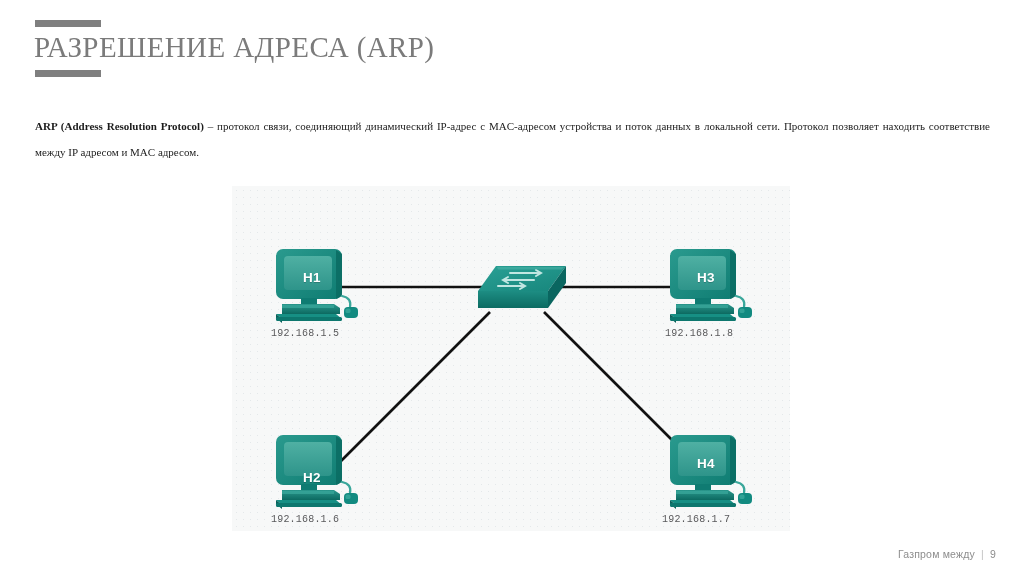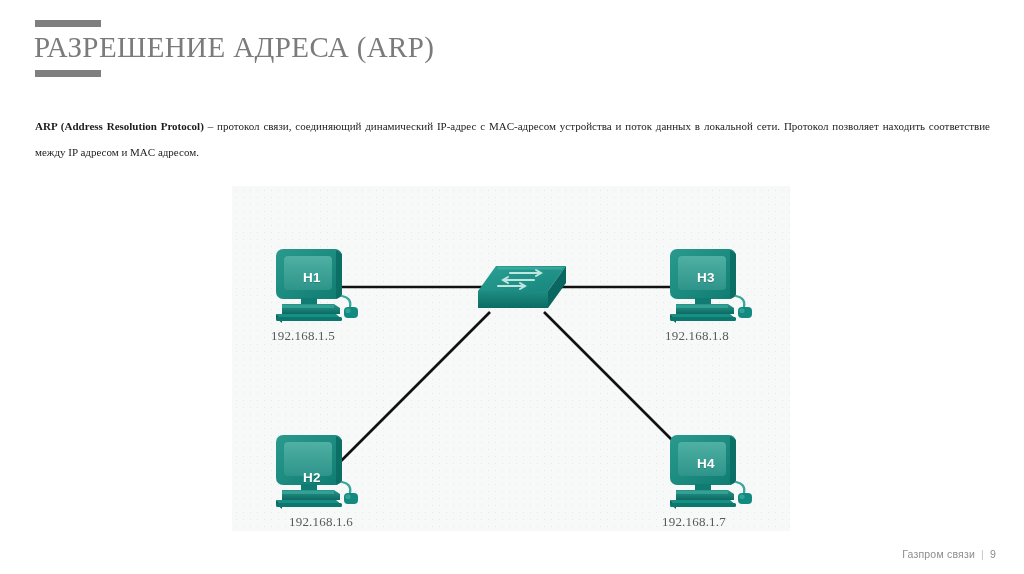--- a/index.html
+++ b/index.html
@@ -79,22 +79,22 @@
     position: absolute;
     left: 0;
     top: 0;
     width: 558px;
     height: 345px;
     display: block;
   }
 
   .ip-label {
     position: absolute;
-    font-family: Liberation Serif, serif;
-    font-size: 13px;
+    font-family: Liberation Mono, monospace;
+    font-size: 10px;
     color: #59595b;
     white-space: nowrap;
     letter-spacing: 0.2px;
   }
 
   .host-tag {
     position: absolute;
     font-family: "Liberation Sans", sans-serif;
     font-weight: bold;
     font-size: 13.5px;
@@ -218,20 +218,20 @@
 
     <use href="#switch-icon" x="242" y="75" width="96" height="60"></use>
   </svg>
 
   <span class="host-tag" style="left:71px;  top:84px;">H1</span>
   <span class="host-tag" style="left:71px;  top:284px;">H2</span>
   <span class="host-tag" style="left:465px; top:84px;">H3</span>
   <span class="host-tag" style="left:465px; top:270px;">H4</span>
 
   <span class="ip-label" style="left:39px;  top:142px;">192.168.1.5</span>
-  <span class="ip-label" style="left:57px;  top:328px;">192.168.1.6</span>
+  <span class="ip-label" style="left:39px;  top:328px;">192.168.1.6</span>
   <span class="ip-label" style="left:433px; top:142px;">192.168.1.8</span>
   <span class="ip-label" style="left:430px; top:328px;">192.168.1.7</span>
 </div>
 
 <div id="slide-footer">
-  <span>Газпром связи</span><span class="sep">|</span><span>9</span>
+  <span>Газпром между</span><span class="sep">|</span><span>9</span>
 </div>
 
 </body></html>

